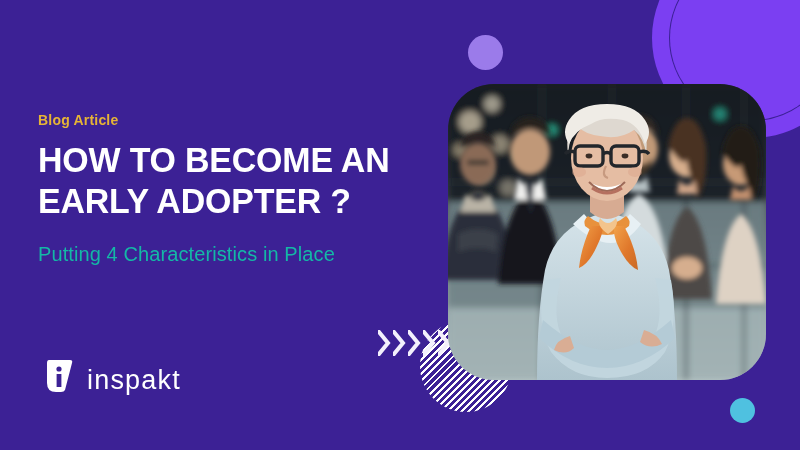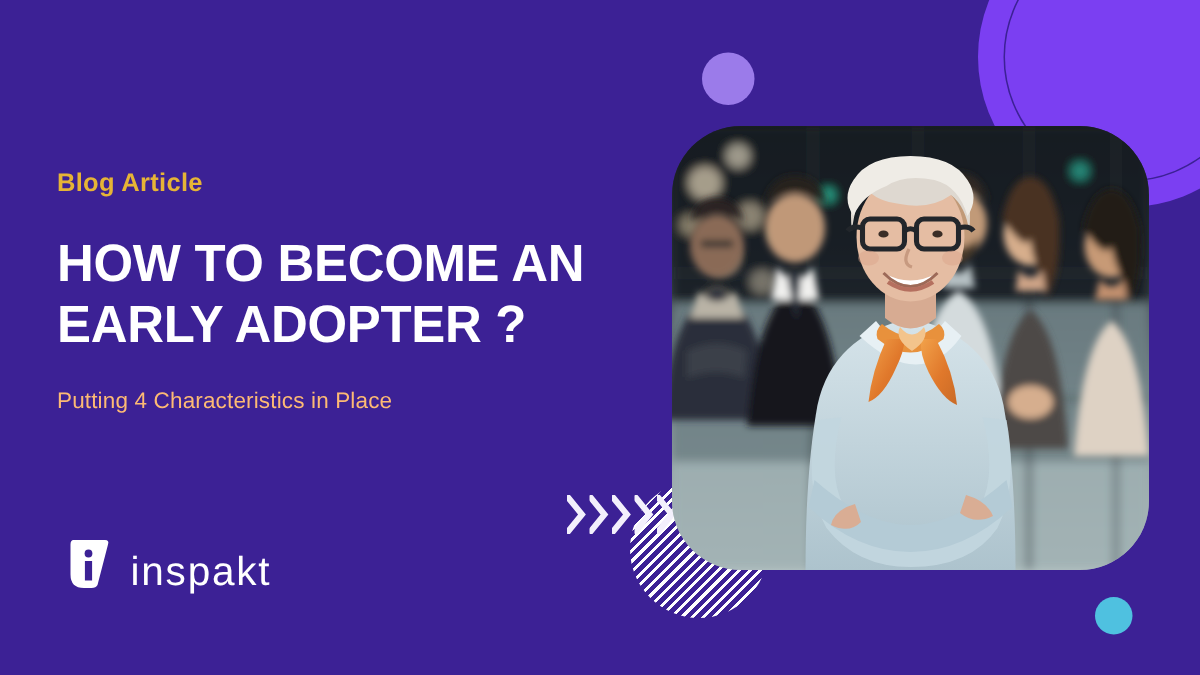--- a/index.html
+++ b/index.html
@@ -78,39 +78,39 @@
 
   
   #text-block {
     position: absolute;
     left: 38px; top: 112px;
     width: 400px;
     z-index: 5;
   }
   #eyebrow {
     color: #E6B436;
-    font-size: 17px;
+    font-size: 14px;
     font-weight: bold;
     letter-spacing: .2px;
-    margin: 0 0 24px 0;
+    margin: 0 0 12px 0;
   }
   #headline {
     color: #ffffff;
     font-size: 35px;
     font-weight: bold;
     line-height: 1.16;
     letter-spacing: -0.2px;
     margin: 0;
     white-space: pre-line;
     transform: scaleX(0.97);
     transform-origin: left center;
   }
   #subhead {
-    color: #fdba74;
-    font-size: 15px;
+    color: #14b8a6;
+    font-size: 20px;
     font-weight: 400;
     margin: 22px 0 0 0;
     letter-spacing: .1px;
   }
 
   
   #logo {
     position: absolute;
     left: 46px; top: 358px;
     display: flex;

